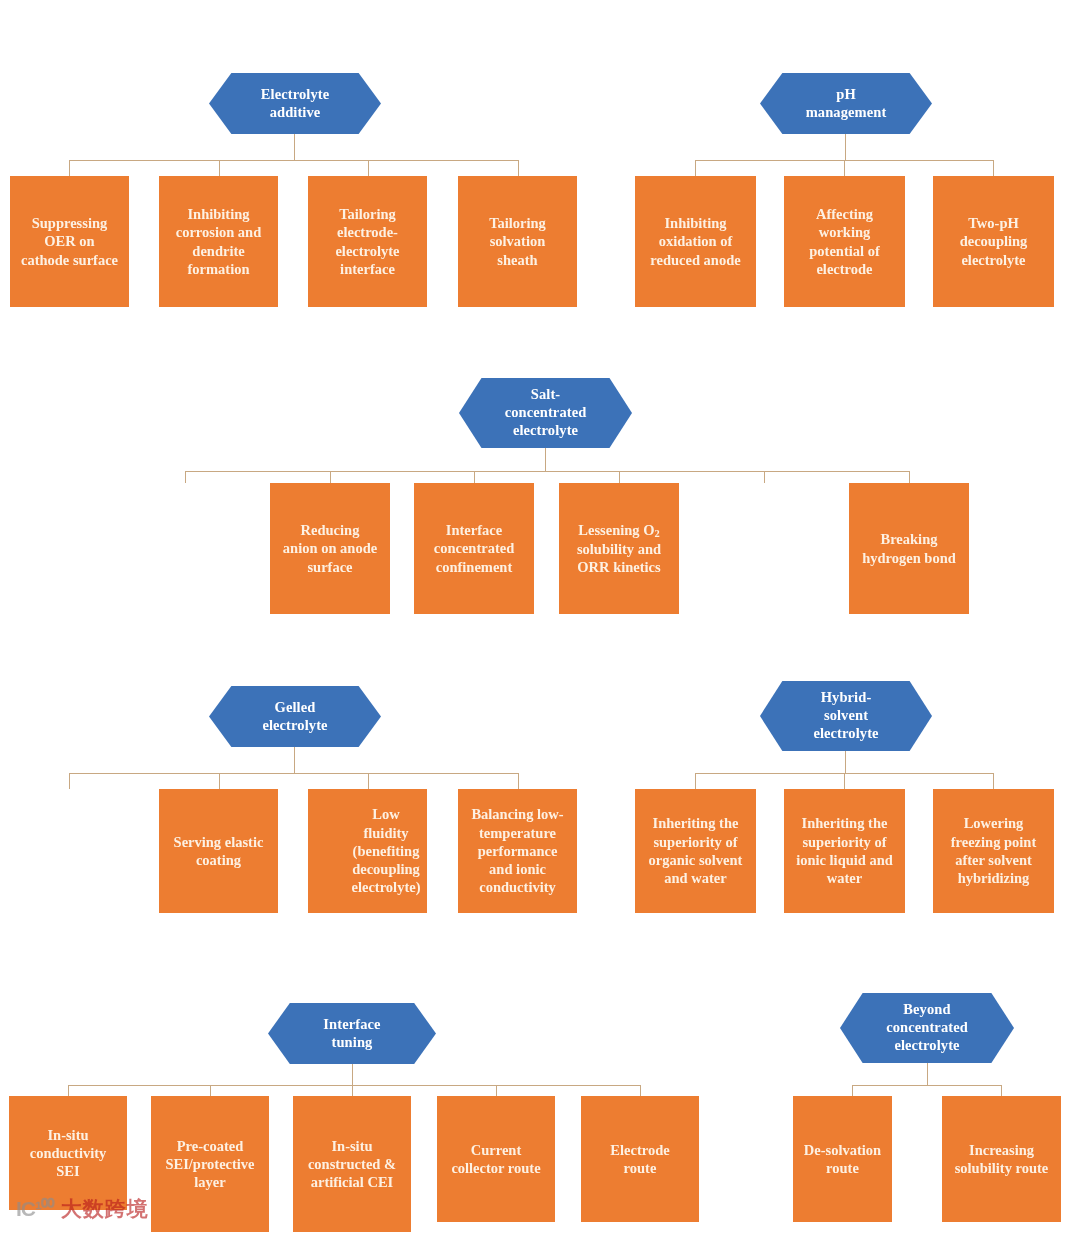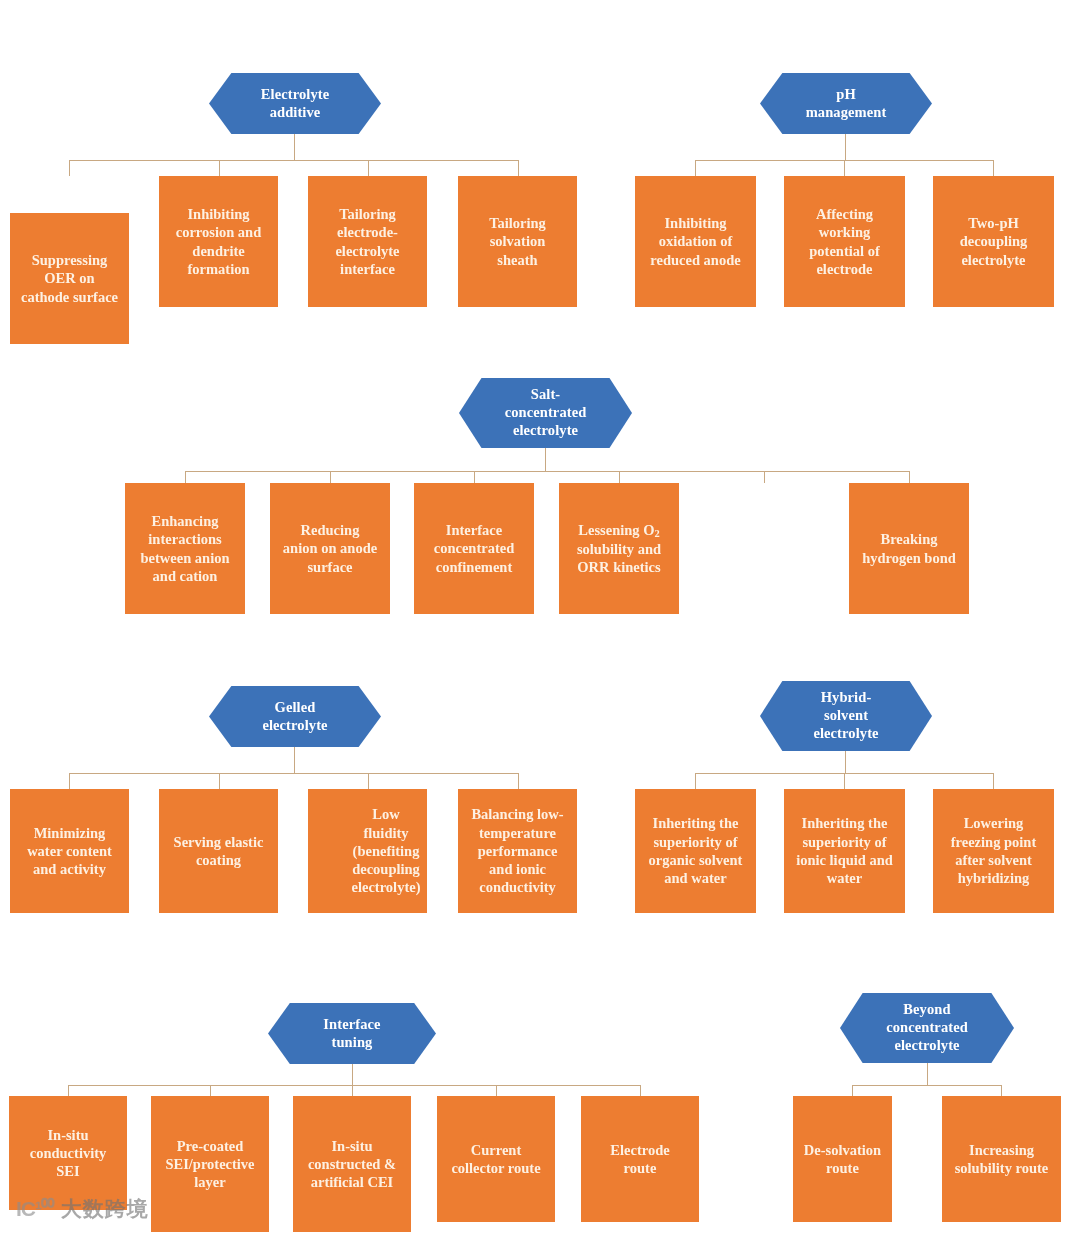--- a/index.html
+++ b/index.html
@@ -81,21 +81,21 @@
     font-size: 21px;
     font-weight: bold;
     color: #8d8d8d;
     letter-spacing: -1px;
     line-height: 1;
   }
   .wm-text {
     font-family: "Liberation Sans", sans-serif;
     font-size: 21px;
     font-weight: bold;
-    color: #737373;
+    color: #b91c1c;
     letter-spacing: 1px;
     line-height: 1;
   }
   sub { font-size: 0.72em; vertical-align: -0.22em; }
 </style>
 </head>
 <body>
 
 <div id="canvas">
 
@@ -106,21 +106,21 @@
     </div>
   </div>
 
   <div class="vline" style="left:294px; top:134px; height:26px;"></div>
   <div class="hline" style="left:69px; top:160px; width:450px;"></div>
   <div class="vline" style="left:69px; top:160px; height:16px;"></div>
   <div class="vline" style="left:219px; top:160px; height:16px;"></div>
   <div class="vline" style="left:368px; top:160px; height:16px;"></div>
   <div class="vline" style="left:518px; top:160px; height:16px;"></div>
 
-  <div class="box" style="left:10px; top:176px; width:119px; height:131px;margin-top:37px;">
+  <div class="box" style="left:10px; top:176px; width:119px; height:131px;">
     <div>
       <span>Suppressing</span>
       <span>OER on</span>
       <span>cathode surface</span>
     </div>
   </div>
   <div class="box" style="left:159px; top:176px; width:119px; height:131px;">
     <div>
       <span>Inhibiting</span>
       <span>corrosion and</span>
@@ -188,28 +188,20 @@
   </div>
   <div class="vline" style="left:545px; top:448px; height:23px;"></div>
   <div class="hline" style="left:185px; top:471px; width:725px;"></div>
   <div class="vline" style="left:185px; top:471px; height:12px;"></div>
   <div class="vline" style="left:330px; top:471px; height:12px;"></div>
   <div class="vline" style="left:474px; top:471px; height:12px;"></div>
   <div class="vline" style="left:619px; top:471px; height:12px;"></div>
   <div class="vline" style="left:764px; top:471px; height:12px;"></div>
   <div class="vline" style="left:909px; top:471px; height:12px;"></div>
 
-  <div class="box" style="left:125px; top:483px; width:120px; height:131px;">
-    <div>
-      <span>Enhancing</span>
-      <span>interactions</span>
-      <span>between anion</span>
-      <span>and cation</span>
-    </div>
-  </div>
   <div class="box" style="left:270px; top:483px; width:120px; height:131px;">
     <div>
       <span>Reducing</span>
       <span>anion on anode</span>
       <span>surface</span>
     </div>
   </div>
   <div class="box" style="left:414px; top:483px; width:120px; height:131px;">
     <div>
       <span>Interface</span>
@@ -239,27 +231,20 @@
       <span>electrolyte</span>
     </div>
   </div>
   <div class="vline" style="left:294px; top:747px; height:26px;"></div>
   <div class="hline" style="left:69px; top:773px; width:450px;"></div>
   <div class="vline" style="left:69px; top:773px; height:16px;"></div>
   <div class="vline" style="left:219px; top:773px; height:16px;"></div>
   <div class="vline" style="left:368px; top:773px; height:16px;"></div>
   <div class="vline" style="left:518px; top:773px; height:16px;"></div>
 
-  <div class="box" style="left:10px; top:789px; width:119px; height:124px;">
-    <div>
-      <span>Minimizing</span>
-      <span>water content</span>
-      <span>and activity</span>
-    </div>
-  </div>
   <div class="box" style="left:159px; top:789px; width:119px; height:124px;">
     <div>
       <span>Serving elastic</span>
       <span>coating</span>
     </div>
   </div>
   <div class="box" style="left:308px; top:789px; width:119px; height:124px;padding-left:42px;">
     <div>
       <span>Low fluidity</span>
       <span>(benefiting</span>

